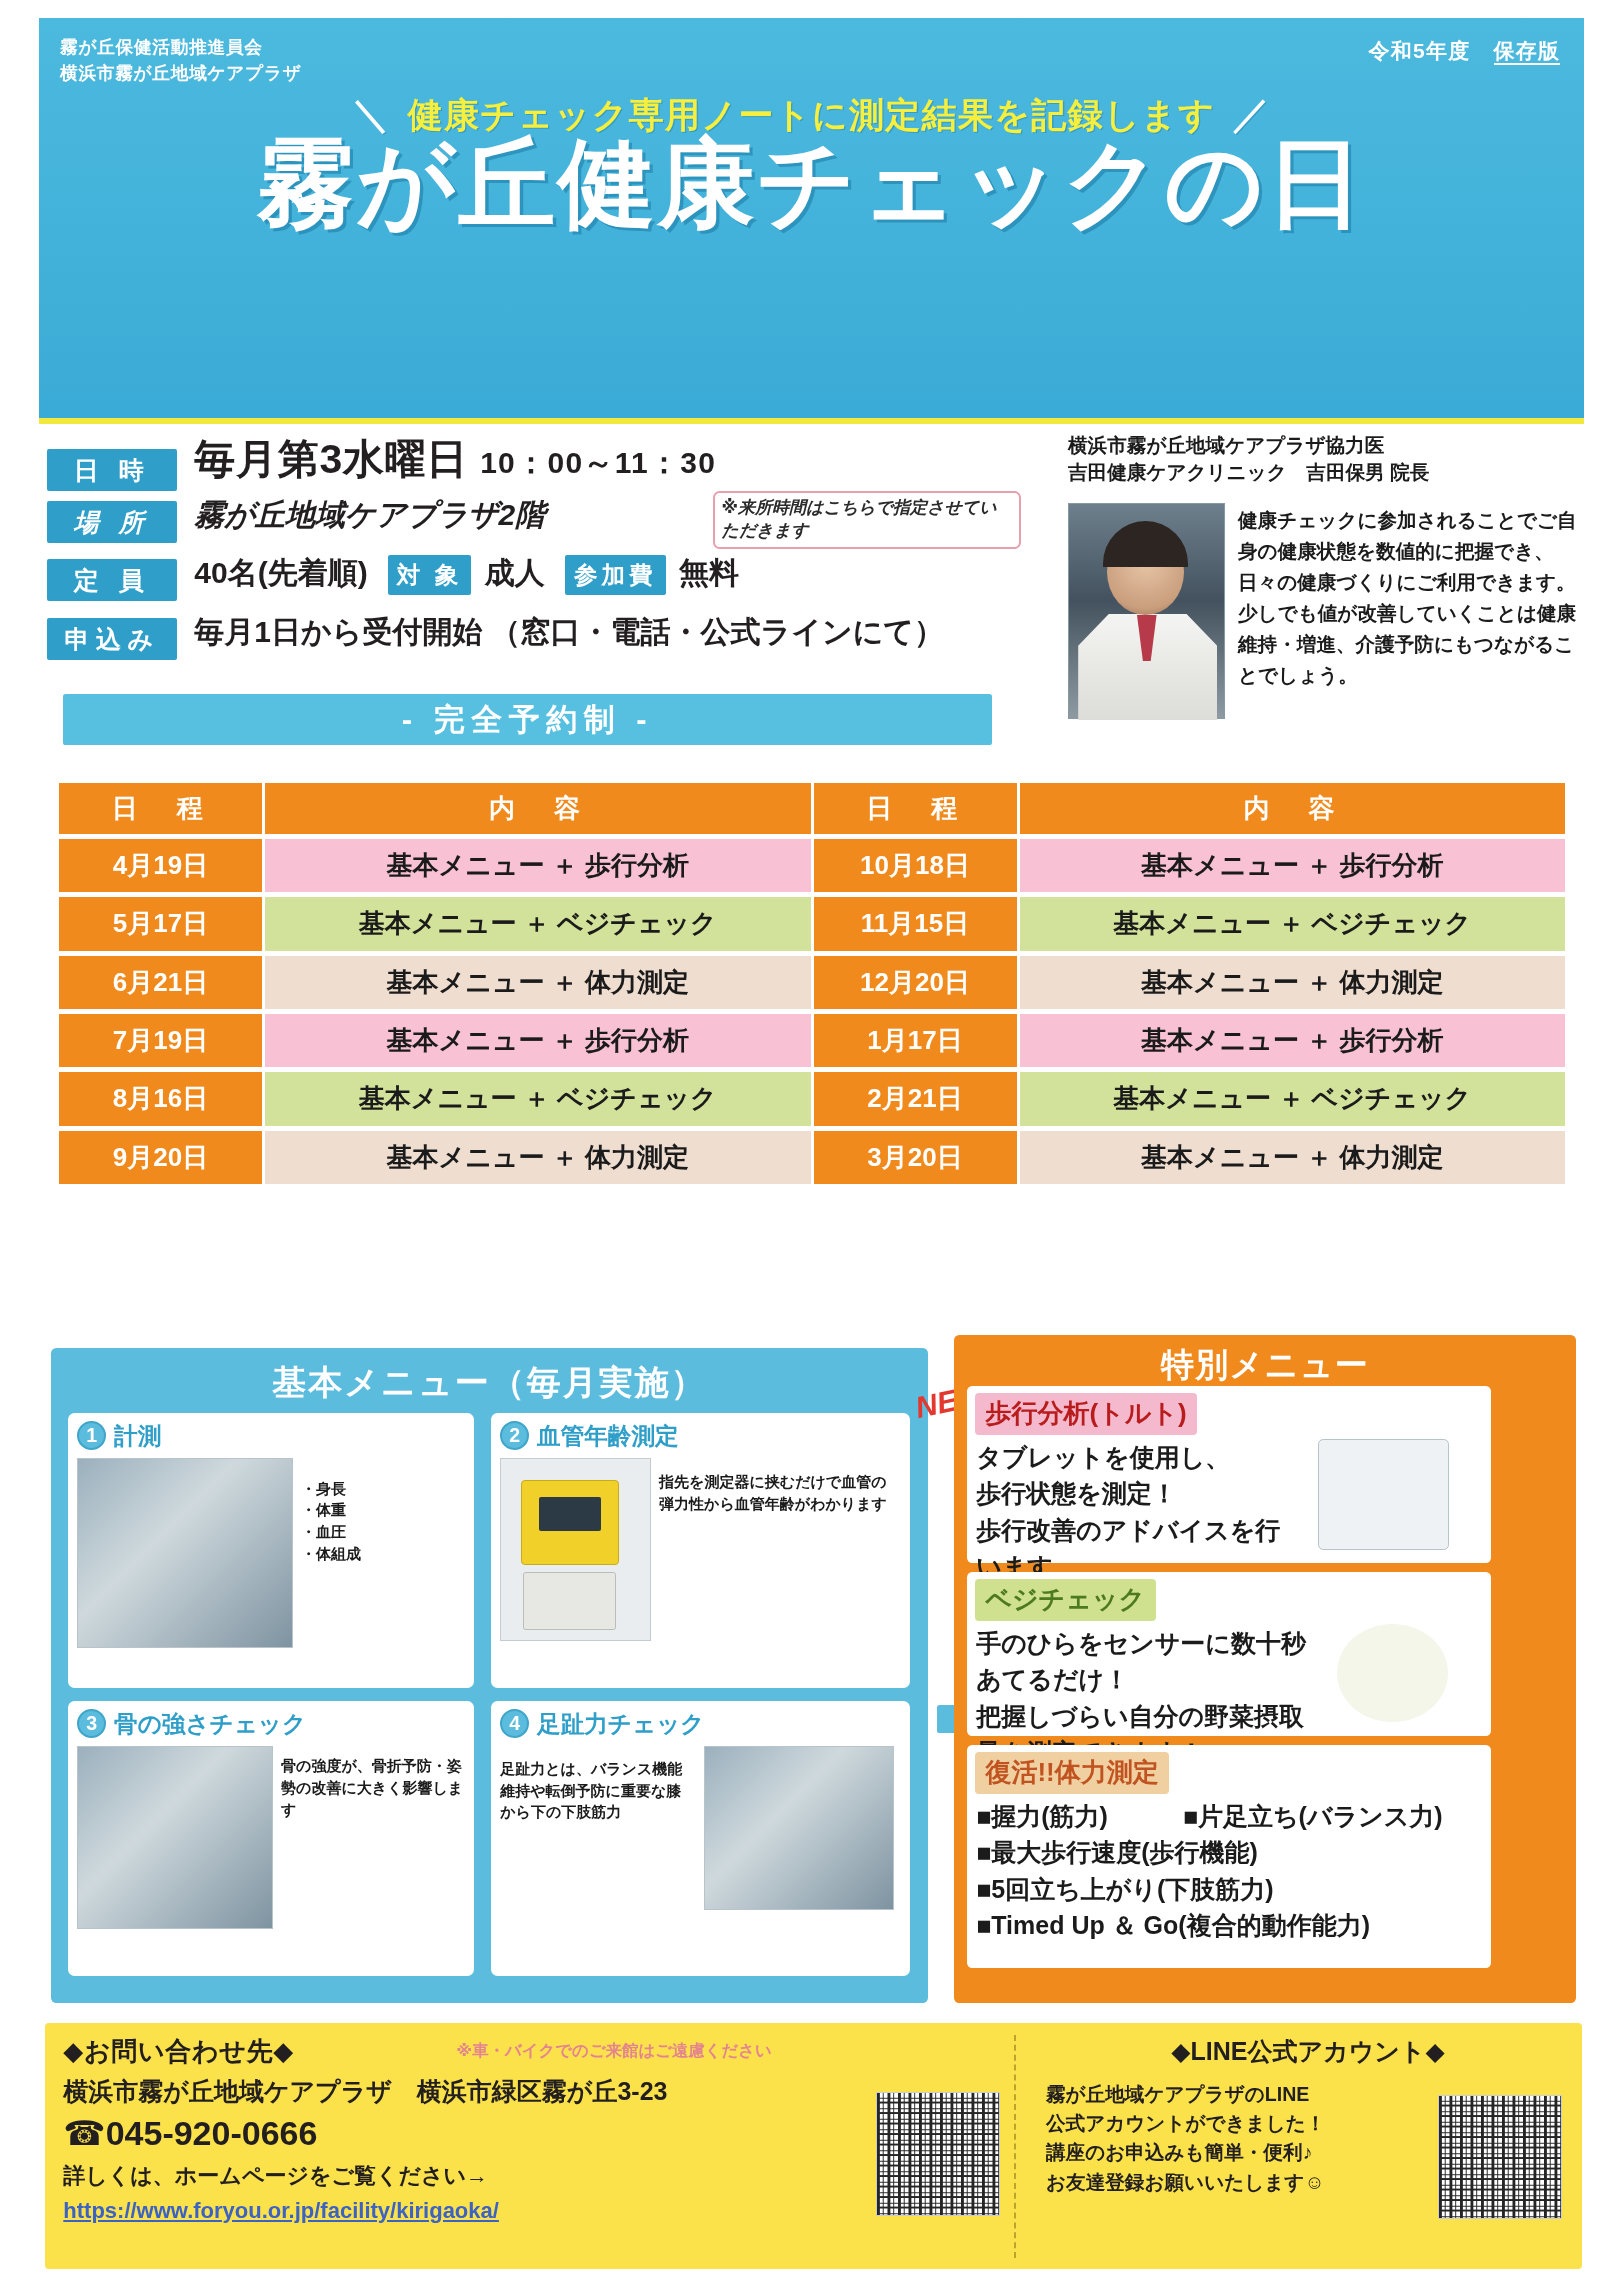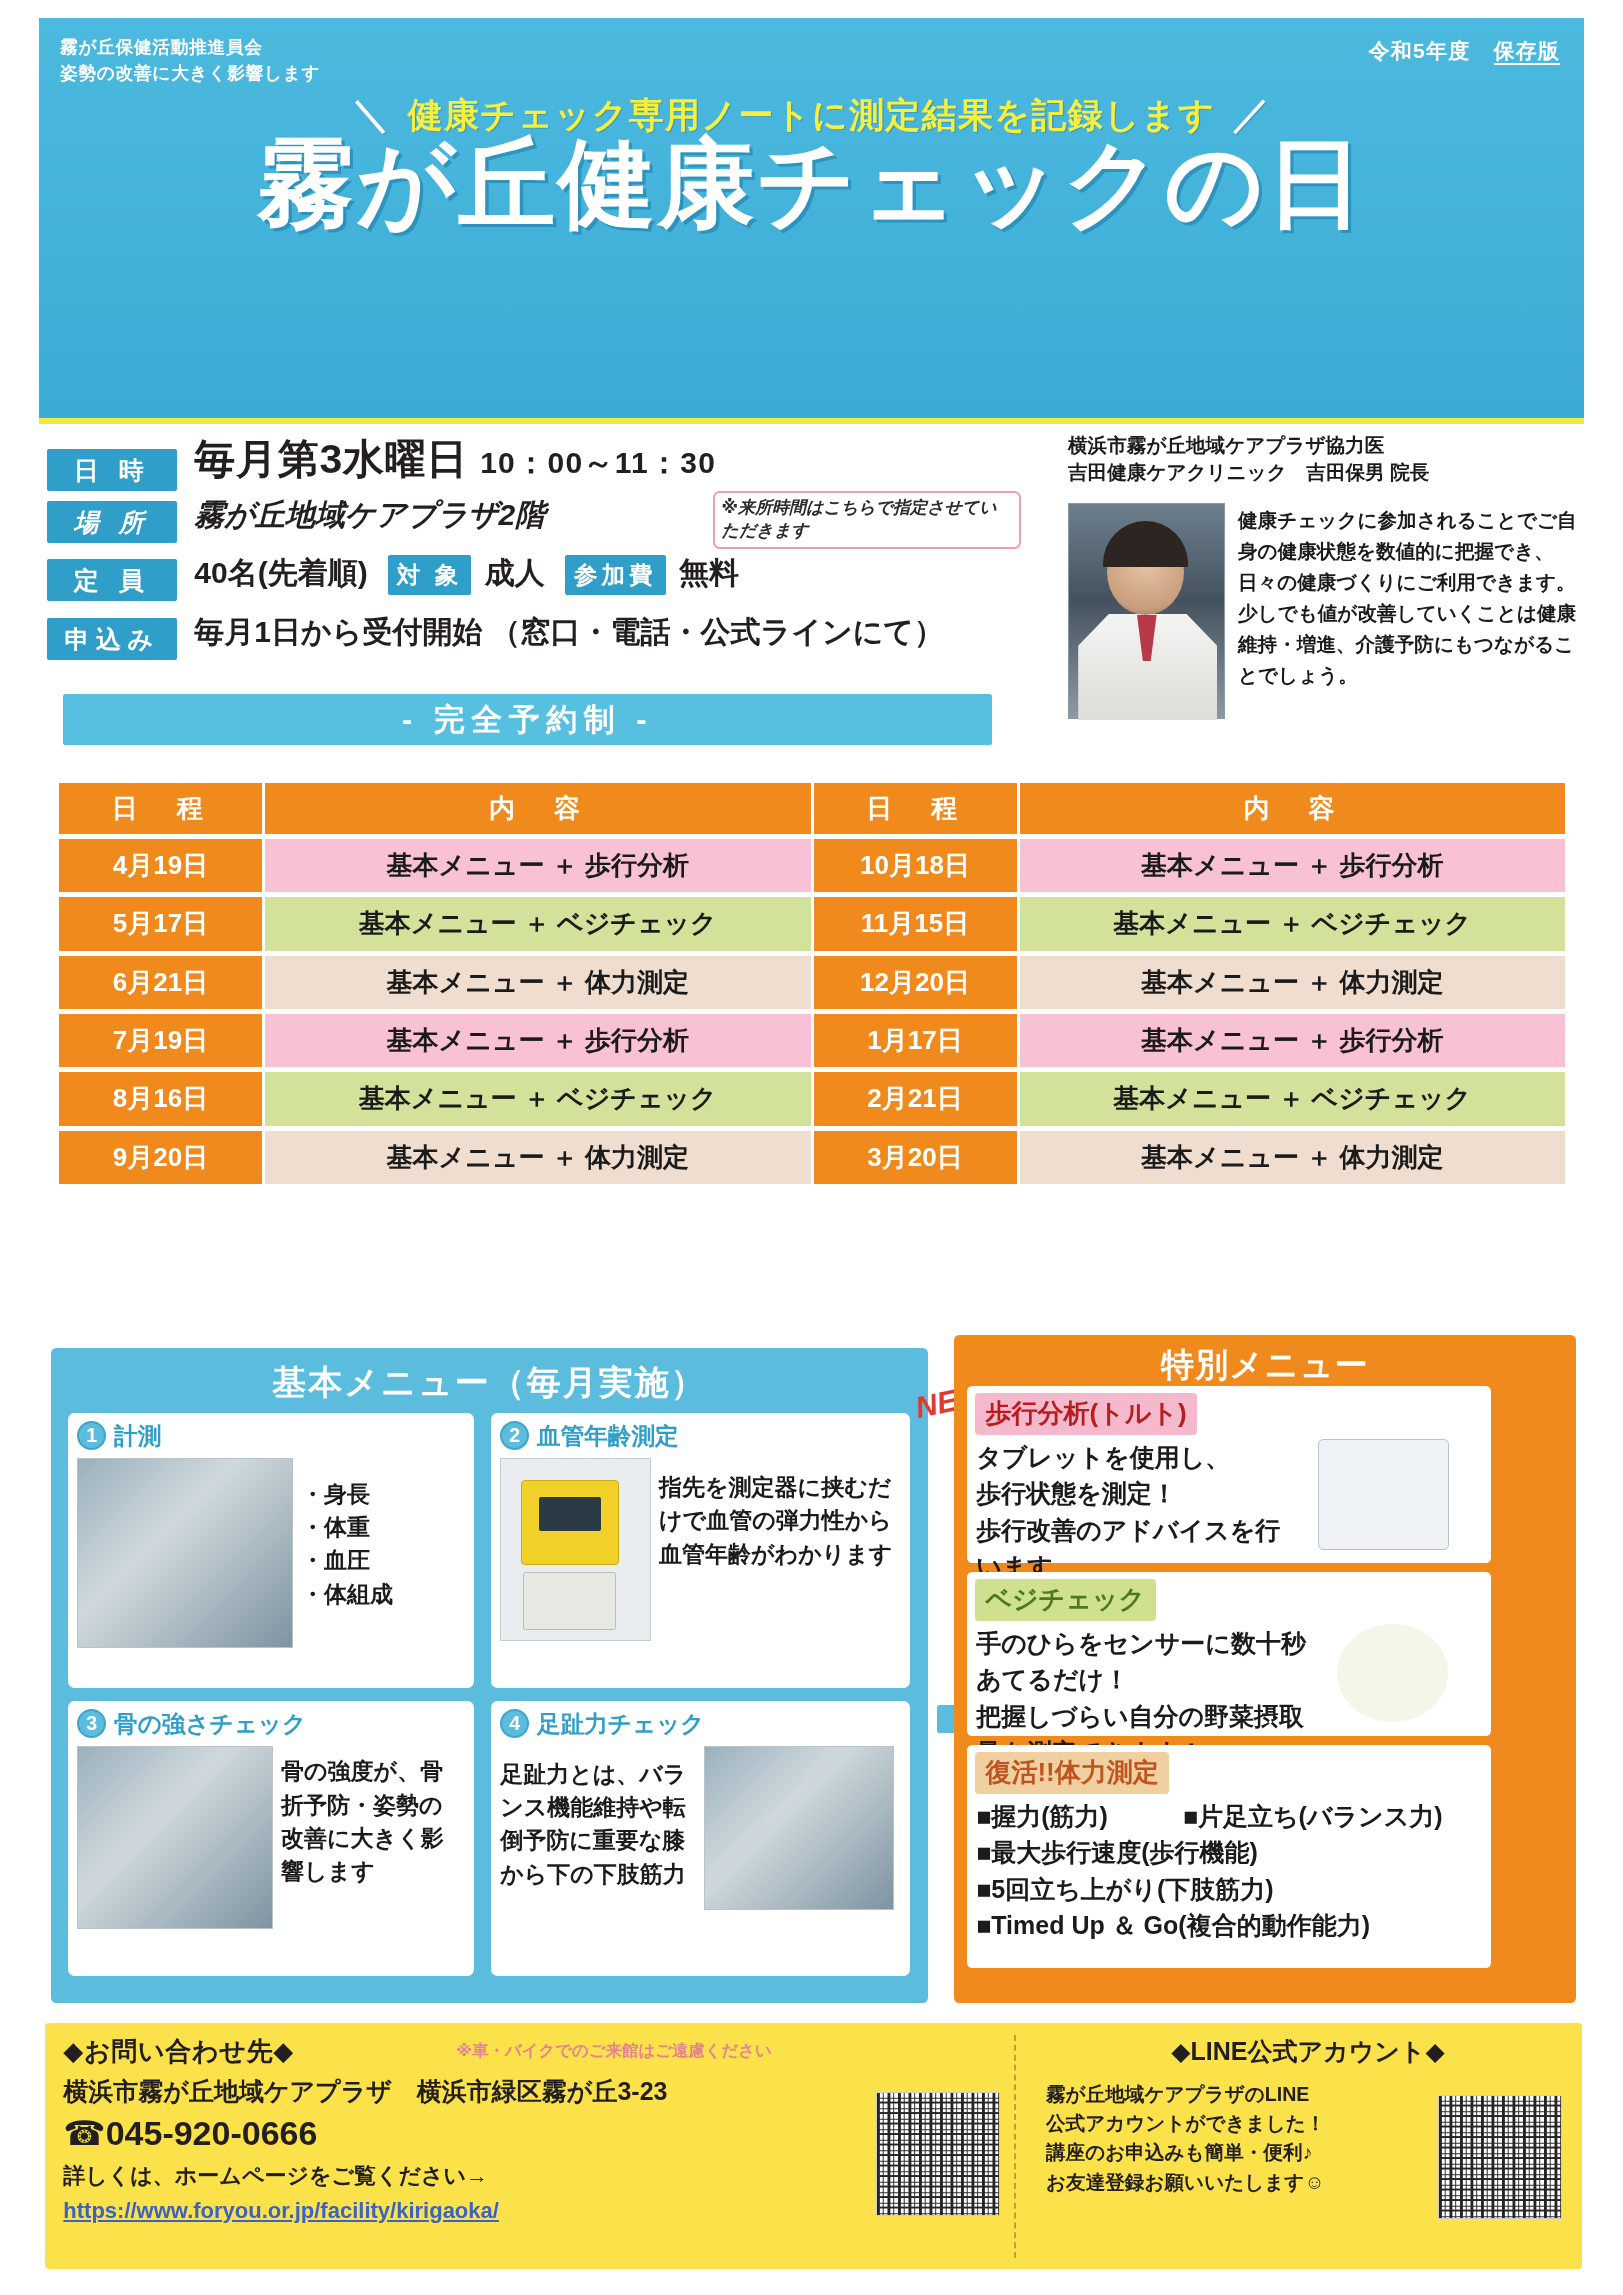--- a/index.html
+++ b/index.html
@@ -136,21 +136,21 @@
     position:absolute; background:#ffffff; border-radius:6.5px;
   }
   .card .chead { display:flex; align-items:center; padding:6.5px 9.2px 1.3px 9.2px; }
   .num {
     width:29px; height:29px; border-radius:50%; background:#5bbcdd; color:#fff;
     font-weight:bold; font-size:19.6px; display:flex; align-items:center; justify-content:center;
     border:2px solid #3fa5c9; margin-right:7.9px;
   }
   .ctitle { font-weight:bold; font-size:23.6px; color:#2f9fc9; }
   .cbody { display:flex; padding:5.2px 9.2px 7.9px 9.2px; gap:7.9px; }
-  .ctext { font-weight:bold; font-size:23px; line-height:1.45; color:#1b1b1b; }
+  .ctext { font-weight:bold; font-size:15px; line-height:1.45; color:#1b1b1b; }
   .photo-ph {
     border:0.7px solid #b9c4ca; flex:none;
     background: linear-gradient(135deg,#9bb0bd 0%, #cfd9dd 40%, #7e93a1 100%);
   }
   .dev-ph {
     flex:none; position:relative; background:#e9edef; border:0.7px solid #c5ccd0;
   }
 
   
   .plus {
@@ -204,21 +204,21 @@
   }
 </style>
 </head>
 <body>
 
 <div class="page">
 
   <div class="header">
     <div class="hdr-org">
       <div>霧が丘保健活動推進員会</div>
-      <div>姿勢の改善に大きく影響します</div>
+      <div>横浜市霧が丘地域ケアプラザ</div>
     </div>
     <div class="hdr-year">
       <span>令和5年度</span>
       <span class="keep">保存版</span>
     </div>
     <div class="hdr-sub">
       <span class="slash">＼</span><span>健康チェック専用ノートに測定結果を記録します</span><span class="slash">／</span>
     </div>
     <div class="hdr-title">霧が丘健康チェックの日</div>
   </div>

